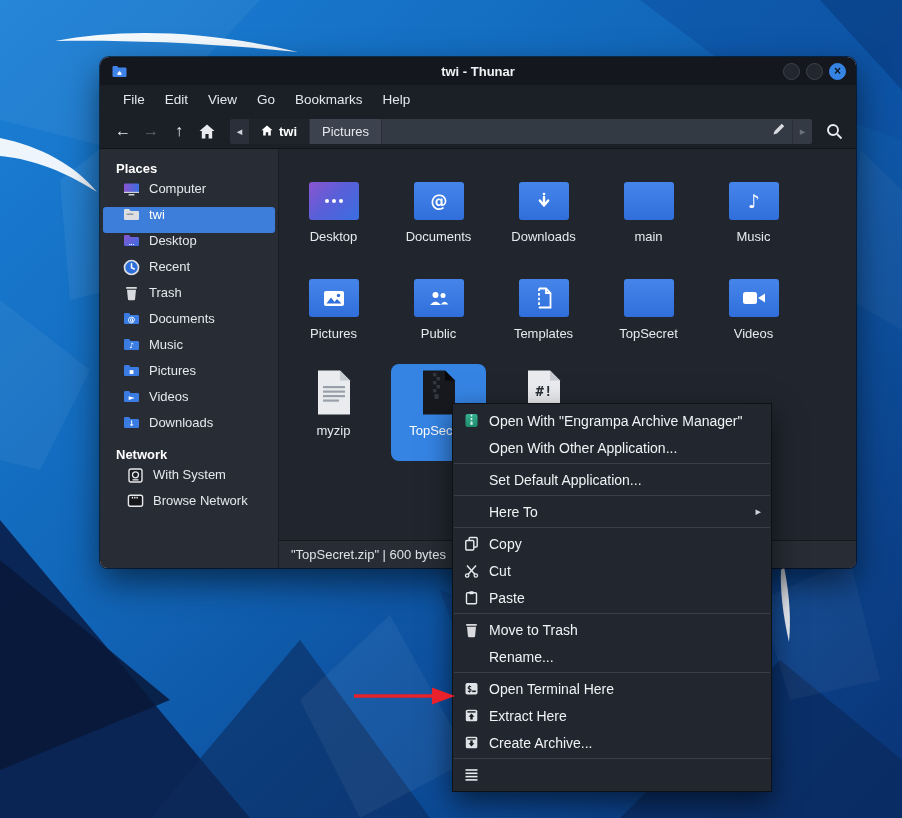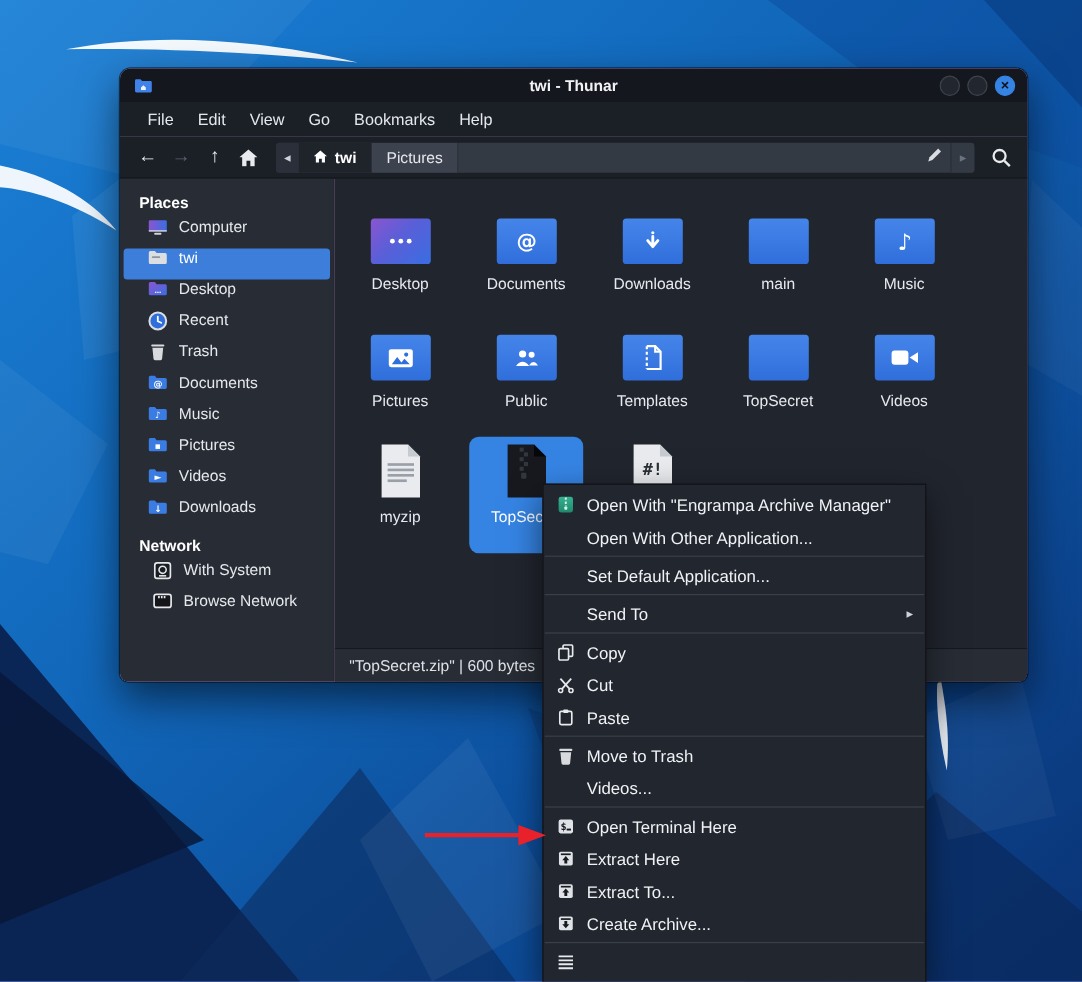--- a/index.html
+++ b/index.html
@@ -553,21 +553,21 @@
       <span class="clabel">Open With Other Application...</span>
     </div>
     <div class="ctx-sep"></div>
     <div class="ctx-item">
       <span class="cicon"></span>
       <span class="clabel">Set Default Application...</span>
     </div>
     <div class="ctx-sep"></div>
     <div class="ctx-item">
       <span class="cicon"></span>
-      <span class="clabel">Send To</span>
+      <span class="clabel">Here To</span>
       <span class="subarrow">▸</span>
     </div>
     <div class="ctx-sep"></div>
     <div class="ctx-item">
       <span class="cicon">
         <svg width="15" height="15" viewBox="0 0 15 15">
           <rect x="5.2" y="1.5" width="8" height="9.5" rx="1" fill="none" stroke="#e8eaed" stroke-width="1.4"></rect>
           <rect x="1.8" y="4.5" width="8" height="9.5" rx="1" fill="#22262e" stroke="#e8eaed" stroke-width="1.4"></rect>
         </svg>
       </span>
@@ -598,21 +598,21 @@
       <span class="cicon">
         <svg width="15" height="16" viewBox="0 0 15 16">
           <rect x="2" y="2" width="11" height="1.8" rx="0.9" fill="#d8dadd"></rect>
           <path d="M3 4.8 h9 l-0.9 9.2 q-0.1 1.2-1.3 1.2 h-4.6 q-1.2 0-1.3-1.2 Z" fill="#d8dadd"></path>
         </svg>
       </span>
       <span class="clabel">Move to Trash</span>
     </div>
     <div class="ctx-item">
       <span class="cicon"></span>
-      <span class="clabel">Videos...</span>
+      <span class="clabel">Rename...</span>
     </div>
     <div class="ctx-sep"></div>
     <div class="ctx-item">
       <span class="cicon">
         <svg width="15" height="15" viewBox="0 0 15 15">
           <rect x="1.5" y="2" width="12" height="11.5" rx="1.8" fill="#dfe2e7"></rect>
           <text x="3" y="10.8" font-size="8.5" font-weight="bold" fill="#17191d" font-family="DejaVu Sans Mono">$</text>
           <rect x="8.2" y="9.5" width="3.6" height="1.6" fill="#17191d"></rect>
         </svg>
       </span>
@@ -620,30 +620,20 @@
     </div>
     <div class="ctx-item">
       <span class="cicon">
         <svg width="15" height="15" viewBox="0 0 15 15">
           <rect x="1.8" y="1.8" width="11.5" height="11.5" rx="1.5" fill="#dfe2e7"></rect>
           <rect x="3.4" y="3.2" width="8.2" height="1.4" fill="#171a1f"></rect>
           <path d="M7.5 5.4 L10.4 8.8 H8.7 V11.6 H6.3 V8.8 H4.6 Z" fill="#171a1f"></path>
         </svg>
       </span>
       <span class="clabel">Extract Here</span>
-    </div>
-    <div class="ctx-item">
-      <span class="cicon">
-        <svg width="15" height="15" viewBox="0 0 15 15">
-          <rect x="1.8" y="1.8" width="11.5" height="11.5" rx="1.5" fill="#dfe2e7"></rect>
-          <rect x="3.4" y="3.2" width="8.2" height="1.4" fill="#171a1f"></rect>
-          <path d="M7.5 5.4 L10.4 8.8 H8.7 V11.6 H6.3 V8.8 H4.6 Z" fill="#171a1f"></path>
-        </svg>
-      </span>
-      <span class="clabel">Extract To...</span>
     </div>
     <div class="ctx-item">
       <span class="cicon">
         <svg width="15" height="15" viewBox="0 0 15 15">
           <rect x="1.8" y="1.8" width="11.5" height="11.5" rx="1.5" fill="#dfe2e7"></rect>
           <rect x="3.4" y="3.2" width="8.2" height="1.4" fill="#171a1f"></rect>
           <path d="M7.5 11.6 L4.6 8.2 H6.3 V5.4 H8.7 V8.2 H10.4 Z" fill="#171a1f"></path>
         </svg>
       </span>
       <span class="clabel">Create Archive...</span>

